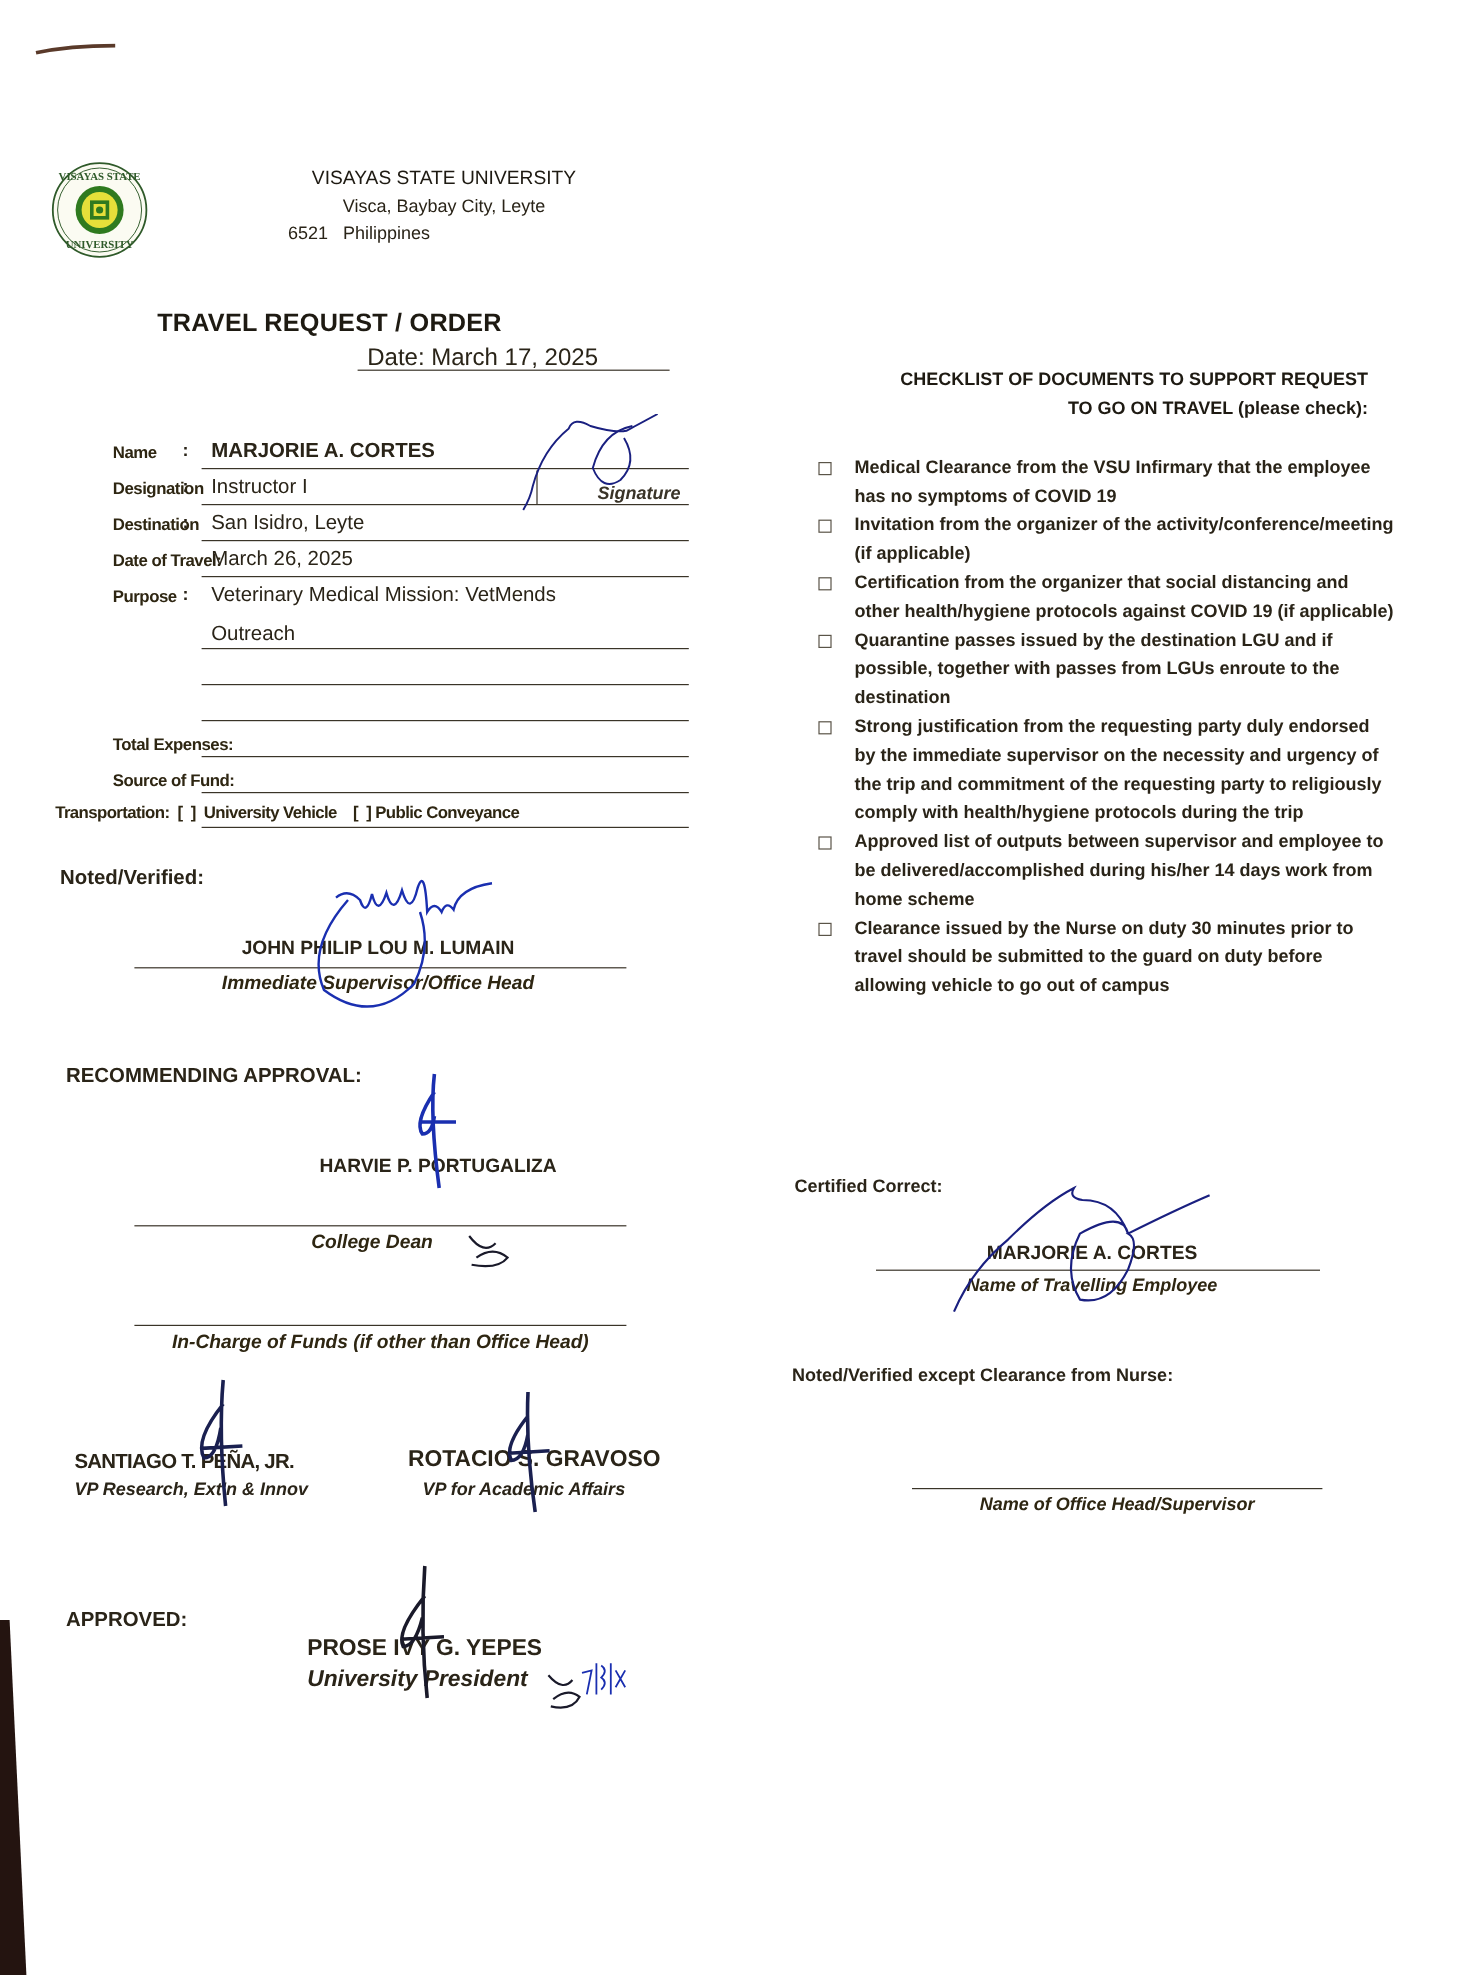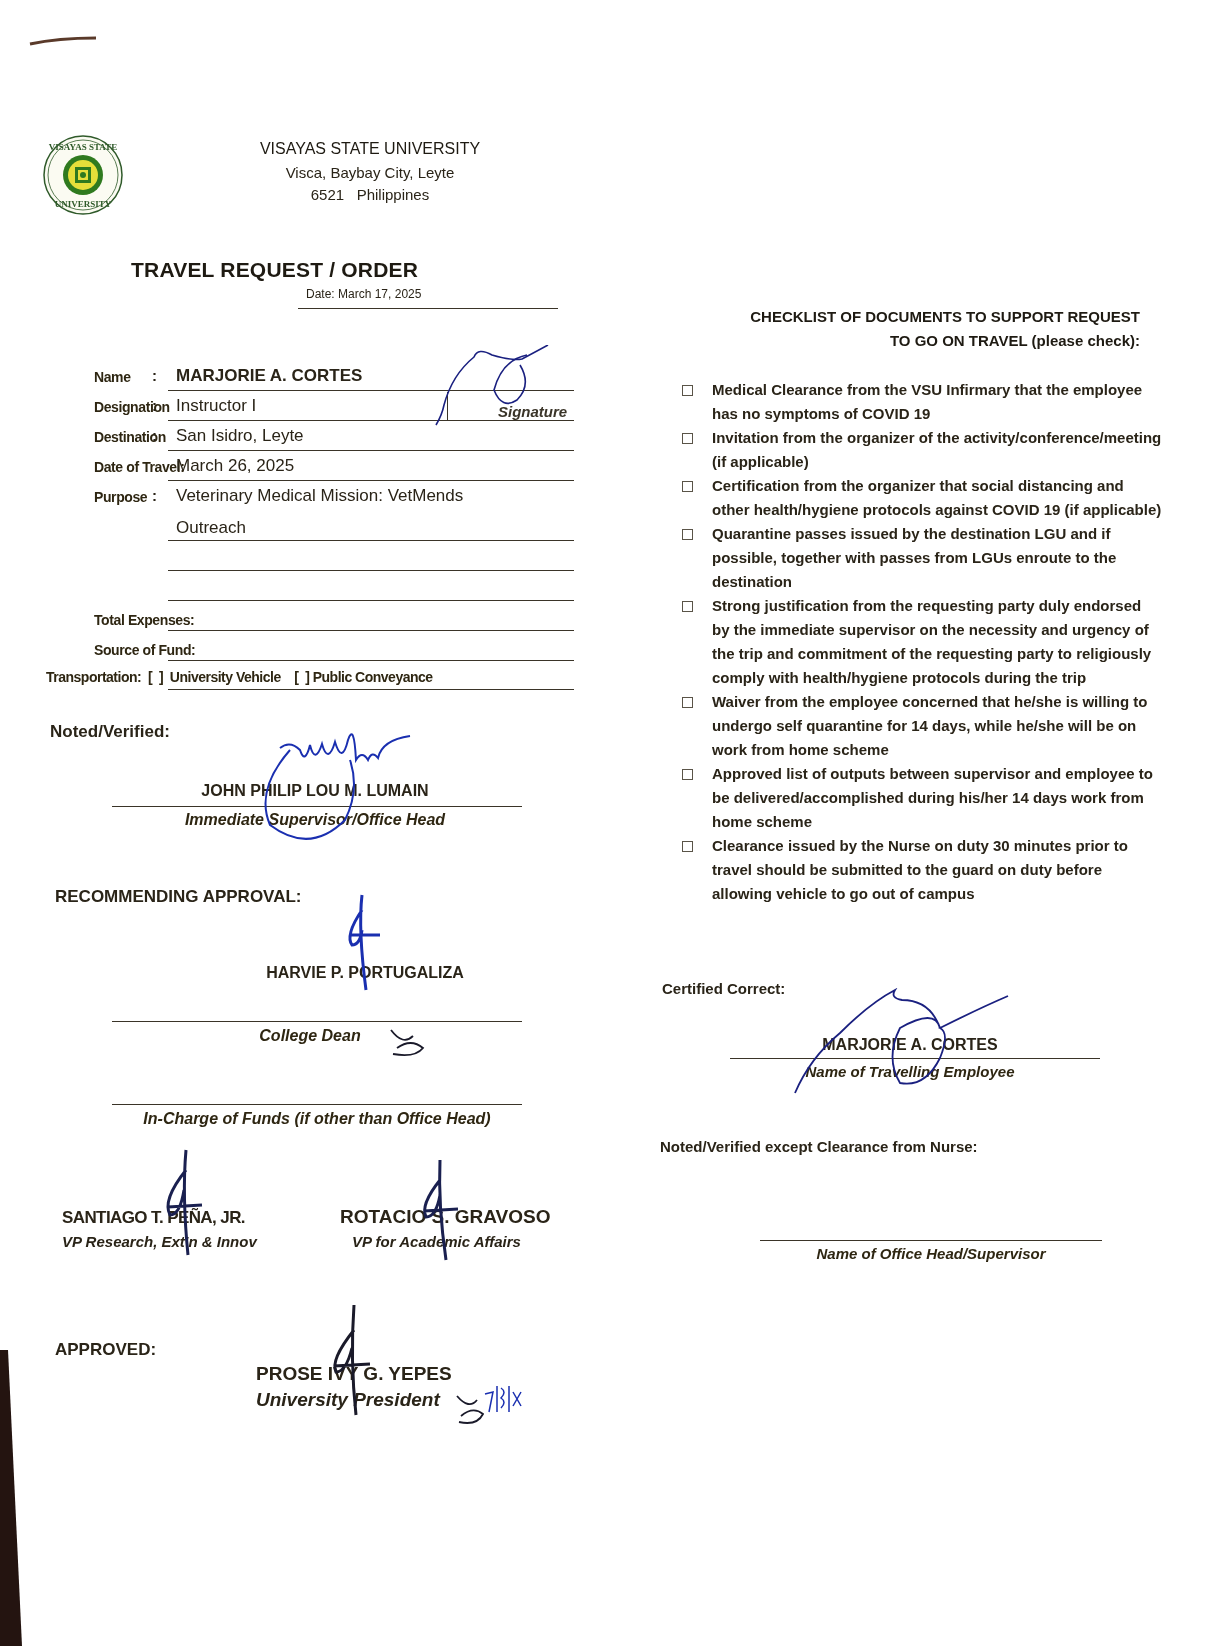--- a/index.html
+++ b/index.html
@@ -10,23 +10,23 @@
   .i { font-style: italic; }
   .line { position: absolute; height: 0; border-top: 1.5px solid #3a3428; }
   .sig { position: absolute; pointer-events: none; }
   .scan-edge { position: absolute; left: 0; top: 1350px; width: 28px; height: 296px; }
   .top-mark { position: absolute; left: 28px; top: 36px; width: 70px; height: 10px; }
 
   
   .logo { left: 42px; top: 134px; width: 82px; height: 82px; }
   .uni-name { left: 240px; top: 140px; width: 260px; text-align: center; font-size: 16px; font-weight: normal; color: #1e1a12; }
   .uni-addr { left: 240px; top: 164px; width: 260px; text-align: center; font-size: 15px; color: #2a2418; }
-  .uni-zip  { left: 240px; top: 186px; width: 260px; text-align: center; font-size: 15px; color: #2a2418; }
+  .uni-zip  { left: 240px; top: 186px; width: 260px; font-size: 15px; color: #2a2418; }
   .title { left: 131px; top: 258px; font-size: 21px; font-weight: bold; color: #1e1a12; letter-spacing: 0.2px; }
-  .date  { left: 306px; top: 287px; font-size: 12px; color: #2a2418; }
+  .date  { left: 306px; top: 287px; font-size: 20px; color: #2a2418; }
 
   
   .flabel { left: 46px; font-size: 14px; font-weight: bold; color: #2e2612; letter-spacing: -0.4px; margin-left: 48px; }
   .fcolon { left: 152px; font-size: 15px; font-weight: bold; }
   .fval { left: 176px; font-size: 17px; color: #2a2418; }
   .sig-label { left: 498px; top: 403px; font-size: 15px; font-style: italic; font-weight: bold; color: #3a3428; }
   .transport { left: 46px; top: 669px; font-size: 14px; font-weight: bold; color: #2e2612; letter-spacing: -0.5px; white-space: pre; }
 
   .section { font-size: 17px; font-weight: bold; color: #2a2418; }
   .center-name { text-align: center; font-size: 16px; font-weight: bold; color: #2a2418; }
@@ -155,21 +155,20 @@
   <div>CHECKLIST OF DOCUMENTS TO SUPPORT REQUEST</div>
   <div>TO GO ON TRAVEL (please check):</div>
 </div>
 
 <ul class="abs chk-list">
   <li class="chk-item"><span class="chk-box"></span><span>Medical Clearance from the VSU Infirmary that the employee has no symptoms of COVID 19</span></li>
   <li class="chk-item"><span class="chk-box"></span><span>Invitation from the organizer of the activity/conference/meeting (if applicable)</span></li>
   <li class="chk-item"><span class="chk-box"></span><span>Certification from the organizer that social distancing and other health/hygiene protocols against COVID 19 (if applicable)</span></li>
   <li class="chk-item"><span class="chk-box"></span><span>Quarantine passes issued by the destination LGU and if possible, together with passes from LGUs enroute to the destination</span></li>
   <li class="chk-item"><span class="chk-box"></span><span>Strong justification from the requesting party duly endorsed by the immediate supervisor on the necessity and urgency of the trip and commitment of the requesting party to religiously comply with health/hygiene protocols during the trip</span></li>
-  <li class="chk-item"><span class="chk-box"></span><span>Waiver from the employee concerned that he/she is willing to undergo self quarantine for 14 days, while he/she will be on work from home scheme</span></li>
   <li class="chk-item"><span class="chk-box"></span><span>Approved list of outputs between supervisor and employee to be delivered/accomplished during his/her 14 days work from home scheme</span></li>
   <li class="chk-item"><span class="chk-box"></span><span>Clearance issued by the Nurse on duty 30 minutes prior to travel should be submitted to the guard on duty before allowing vehicle to go out of campus</span></li>
 </ul>
 
 <div class="abs b" style="left:662px; top:980px; font-size:15px;">Certified Correct:</div>
 <div class="abs center-name" style="left:730px; top:1036px; width:360px;">MARJORIE A. CORTES</div>
 <div class="line" style="left:730px; top:1058px; width:370px;"></div>
 <div class="abs center-role" style="left:730px; top:1063px; width:360px; font-size:15px;">Name of Travelling Employee</div>
 <svg class="sig" style="left:790px; top:988px; width:230px; height:110px;" viewBox="0 0 230 110">
   <path d="M5 105 Q20 70 50 45 Q80 15 105 2 Q100 10 112 12 Q140 12 150 40 Q145 20 110 40 Q95 70 110 95 Q135 100 150 70 Q160 45 150 40 Q190 20 218 8" stroke="#1a2080" stroke-width="1.8" fill="none"></path>

